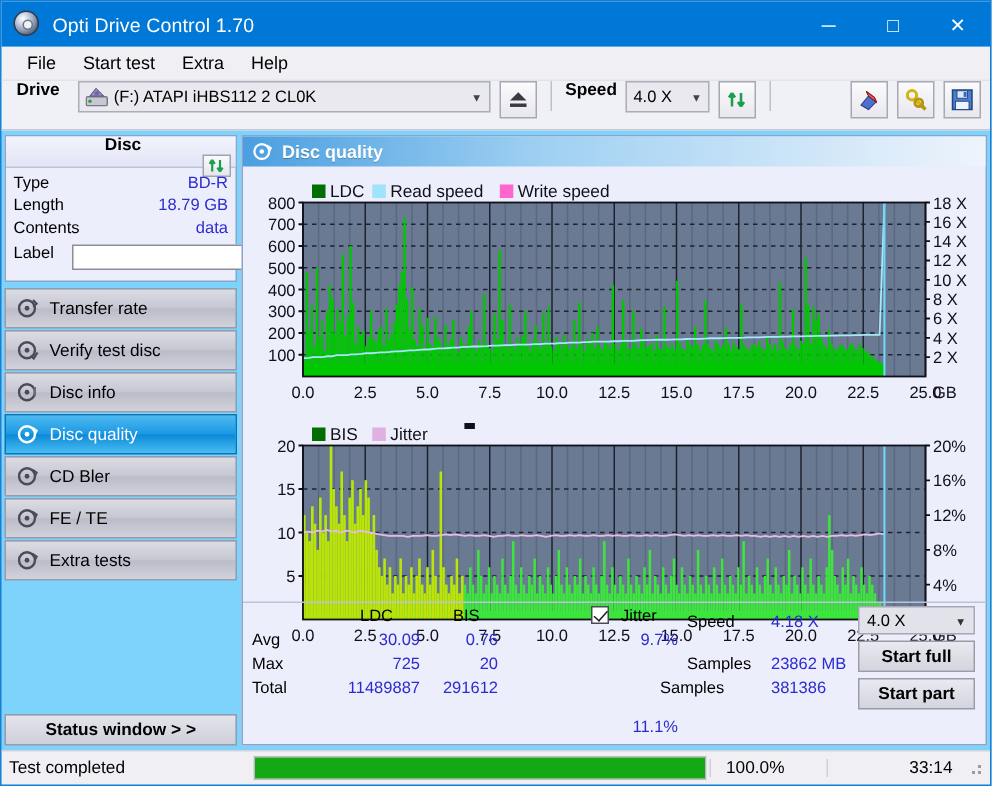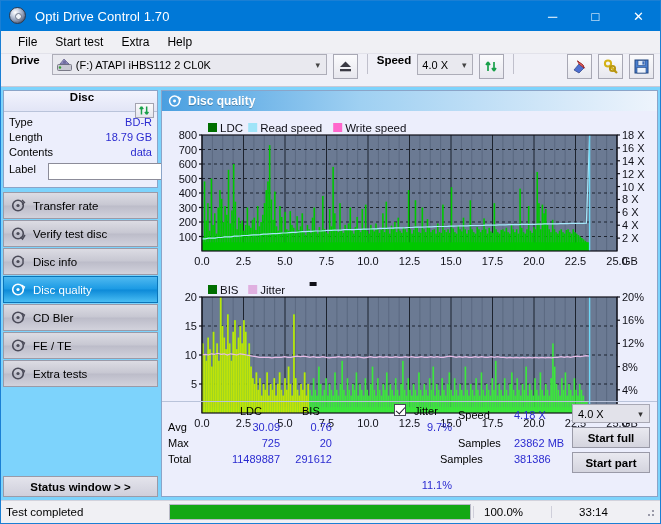--- a/index.html
+++ b/index.html
@@ -129,21 +129,21 @@
   }
   .sp-combo { position:absolute; border:1px solid #a8a8b4; background:#e2e2ea; display:flex; align-items:center; padding-left:5px; font-size:11px;}
   .sp-combo .arrow{margin-left:auto;width:17px;text-align:center;font-size:9px;color:#333;}
 
   
   .statusbar { position:absolute; left:0; right:0; bottom:0; height:23px; background:#f0f0f4; border-top:1px solid #d2d2dc; display:flex; align-items:center; }
   .sb-text { width:168px; padding-left:5px; font-size:11.5px; }
   .sb-progwrap { flex:1; height:16px; background:#fff; border:1px solid #b9b9c6; position:relative; margin-right:2px;}
   .sb-prog { position:absolute; left:0; top:0; bottom:0; background:#14a814; }
   .sb-pct { width:78px; text-align:left; padding-left:10px; font-size:11.5px; border-left:1px solid #cfcfda; }
-  .sb-time { width:92px; text-align:center; padding-right:8px; font-size:11.5px; border-left:1px solid #cfcfda; }
+  .sb-time { width:92px; text-align:right; padding-right:8px; font-size:11.5px; border-left:1px solid #cfcfda; }
   .grip { width:14px;height:14px;margin-right:3px;position:relative;}
   .grip i{position:absolute;width:2px;height:2px;background:#9a9aa8;}
 </style>
 </head>
 <body>
 
 <div id="app">
 
   <div class="titlebar">
     <div class="title-icon">

